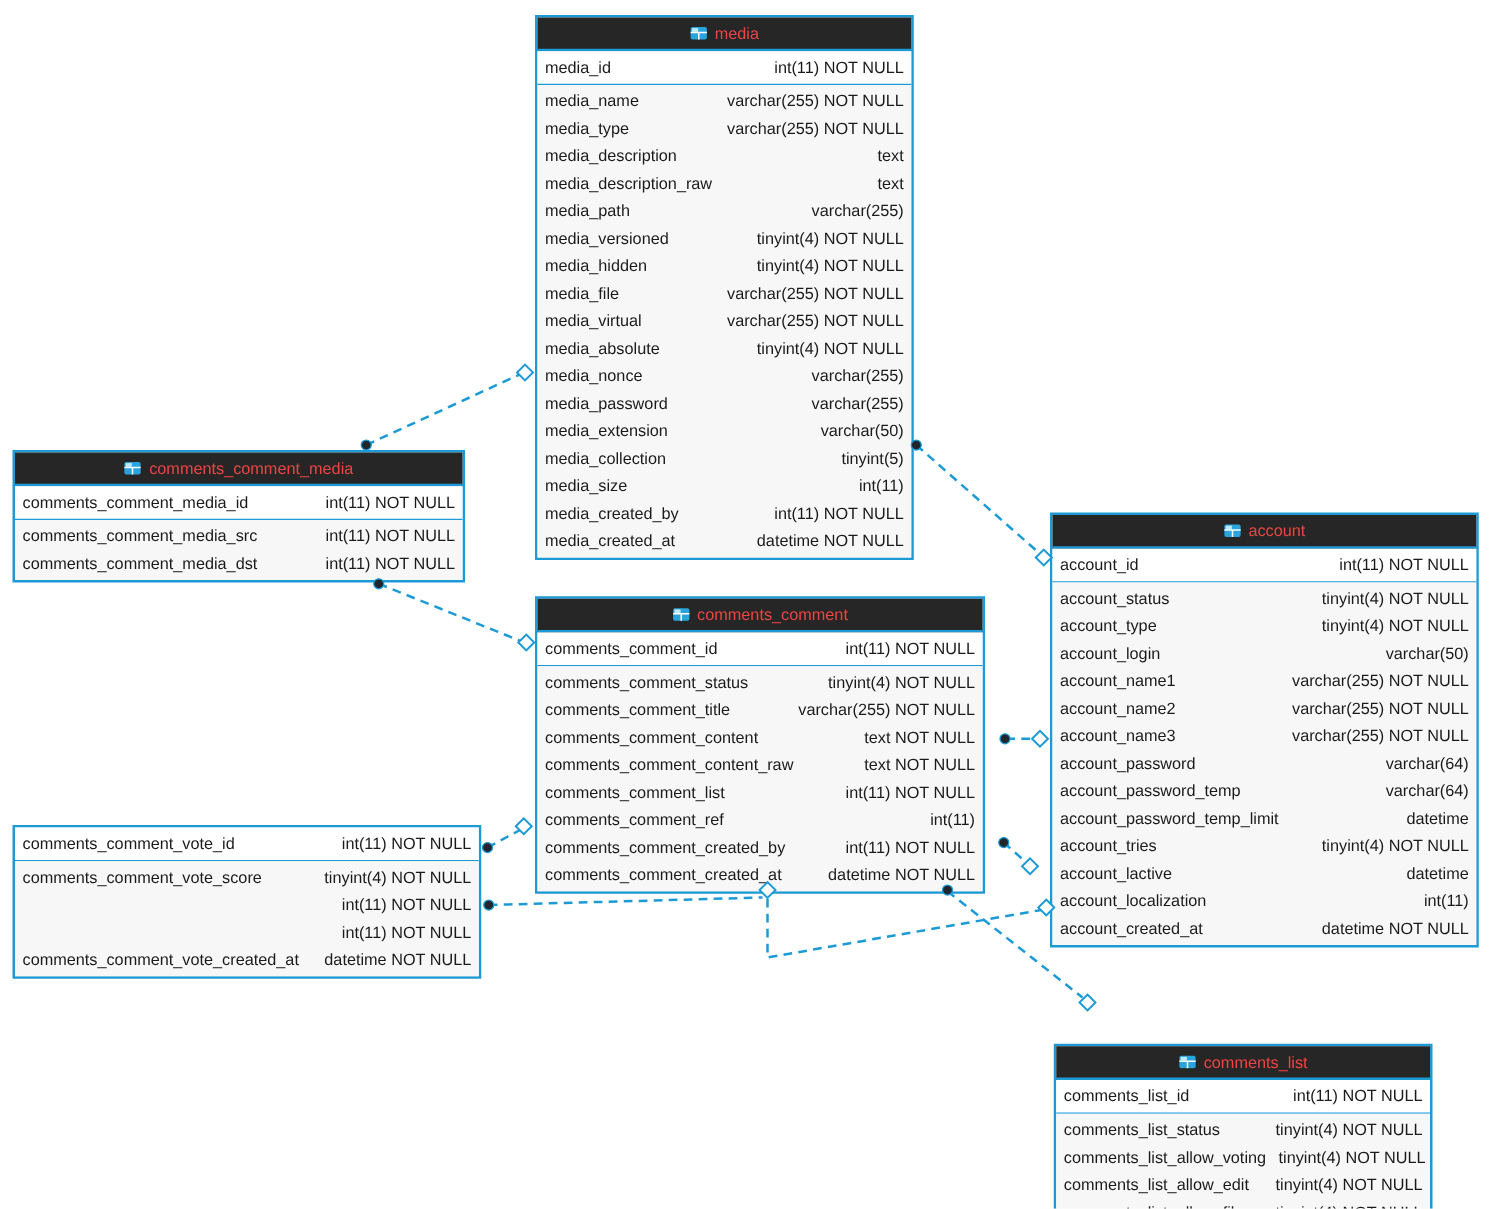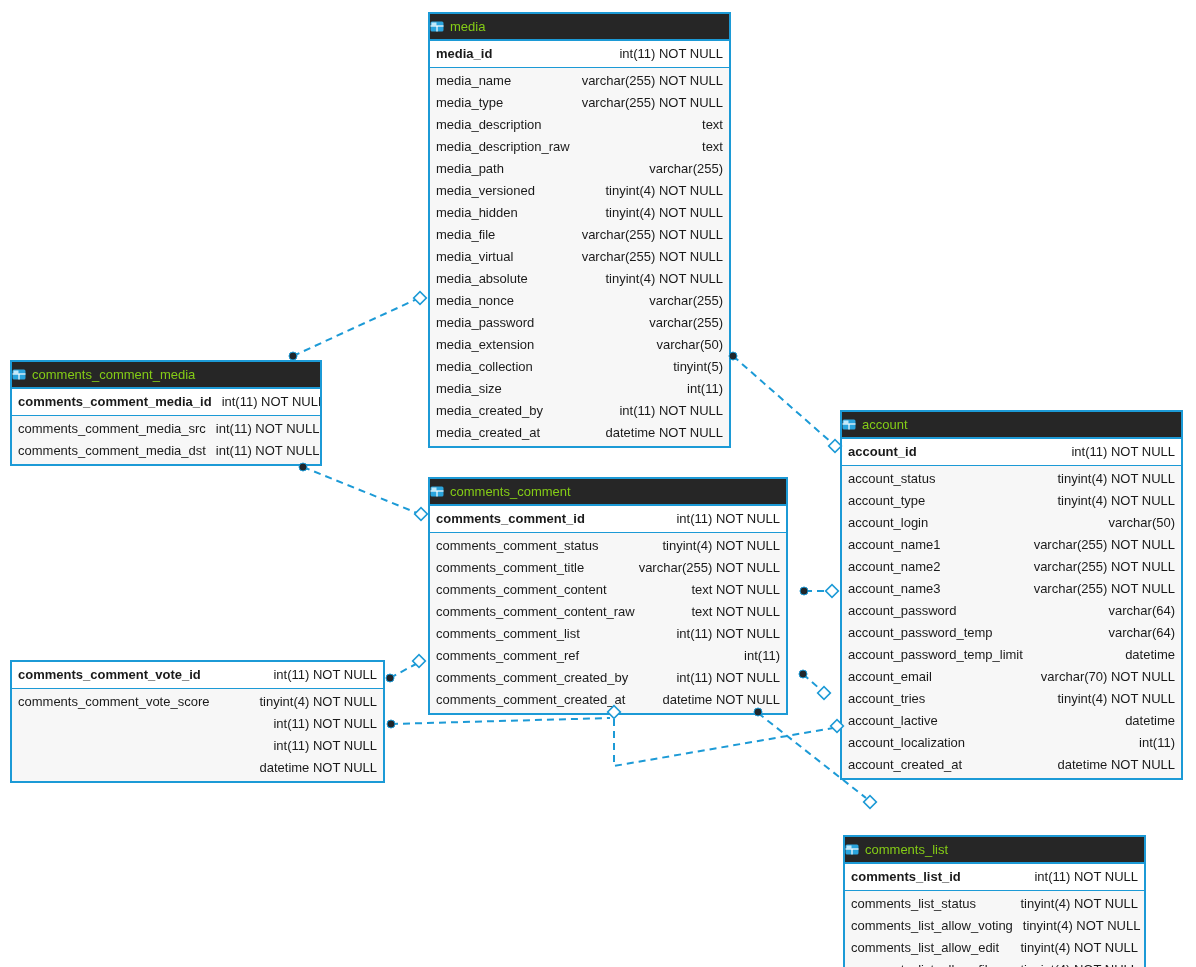--- a/index.html
+++ b/index.html
@@ -2,30 +2,30 @@
 <html><head>
 <meta charset="utf-8">
 <style>
   html,body{margin:0;padding:0;background:#ffffff;}
   #canvas{
     position:relative;width:1196px;height:967px;background:#ffffff;overflow:hidden;
     font-family:"Liberation Sans","DejaVu Sans",sans-serif;font-size:13px;color:#1a1a1a;
   }
   .table{position:absolute;border:2px solid #1c9ad6;background:#ffffff;box-sizing:border-box;}
   .thead{
-    background:#262626;color:#84cc16;height:25px;line-height:25px;text-align:left;
+    background:#262626;color:#ef4444;height:25px;line-height:25px;text-align:center;
     border-bottom:2px solid #1c9ad6;white-space:nowrap;overflow:hidden;
   }
   .thead .ticon{display:inline-block;vertical-align:-1px;margin-right:6px;line-height:0;}
   .pksec{background:#ffffff;padding:2px 0 2px 0;border-bottom:1px solid #1c9ad6;}
   .bodysec{background:#f7f7f7;padding:2px 0 2px 0;}
   .row{display:flex;height:22px;line-height:22px;padding:0 6px;white-space:nowrap;overflow:hidden;}
   .cname{flex:0 1 auto;}
   .ctype{margin-left:auto;padding-left:10px;}
-  .pk .cname{font-weight:bold;}
+  .pk .cname{font-weight:normal;}
   #rel-layer{position:absolute;left:0;top:0;width:1196px;height:967px;pointer-events:none;z-index:5;}
   #rel-layer .rel{stroke:#1c9ad6;stroke-width:2;fill:none;stroke-dasharray:7 5;}
   #rel-layer .dot{fill:#20262b;stroke:#1c9ad6;stroke-width:1;}
   #rel-layer .dia{fill:#ffffff;stroke:#1c9ad6;stroke-width:1.6;}
 </style>
 </head>
 <body>
 
 <div id="canvas">
 
@@ -110,21 +110,21 @@
         <div class="row">
           <span class="cname">media_created_by</span>
           <span class="ctype">int(11) NOT NULL</span>
         </div>
         <div class="row">
           <span class="cname">media_created_at</span>
           <span class="ctype">datetime NOT NULL</span>
         </div>
       </div>
     </div>
-    <div class="table" style="left: 10px; top: 360px; width: 312px;">
+    <div class="table" style="left: 10px; top: 360px; width: 362px;">
       <div class="thead">
         <span class="ticon">
           <svg width="14" height="11" viewBox="0 0 14 11">
             <rect x="0.5" y="0.5" width="13" height="10" rx="1.5" fill="#2aa4dd"></rect>
             <rect x="1.5" y="1.5" width="5" height="3" fill="#bfe9fb"></rect>
             <line x1="0.5" y1="5" x2="13.5" y2="5" stroke="#ffffff" stroke-width="1.2"></line>
             <line x1="7" y1="5" x2="7" y2="10.5" stroke="#ffffff" stroke-width="1.2"></line>
           </svg>
         </span><span class="ttitle">comments_comment_media</span>
       </div>
@@ -209,20 +209,21 @@
           <span class="cname">comments_comment_vote_score</span>
           <span class="ctype">tinyint(4) NOT NULL</span>
         </div>
         <div class="row">
           <span class="ctype">int(11) NOT NULL</span>
         </div>
         <div class="row">
           <span class="ctype">int(11) NOT NULL</span>
         </div>
         <div class="row">
+          <span class="cname">comments_comment_vote_created_at</span>
           <span class="ctype">datetime NOT NULL</span>
         </div>
       </div>
     </div>
     <div class="table" style="left: 840px; top: 410px; width: 343px;">
       <div class="thead">
         <span class="ticon">
           <svg width="14" height="11" viewBox="0 0 14 11">
             <rect x="0.5" y="0.5" width="13" height="10" rx="1.5" fill="#2aa4dd"></rect>
             <rect x="1.5" y="1.5" width="5" height="3" fill="#bfe9fb"></rect>
@@ -266,24 +267,20 @@
           <span class="cname">account_password</span>
           <span class="ctype">varchar(64)</span>
         </div>
         <div class="row">
           <span class="cname">account_password_temp</span>
           <span class="ctype">varchar(64)</span>
         </div>
         <div class="row">
           <span class="cname">account_password_temp_limit</span>
           <span class="ctype">datetime</span>
-        </div>
-        <div class="row">
-          <span class="cname">account_email</span>
-          <span class="ctype">varchar(70) NOT NULL</span>
         </div>
         <div class="row">
           <span class="cname">account_tries</span>
           <span class="ctype">tinyint(4) NOT NULL</span>
         </div>
         <div class="row">
           <span class="cname">account_lactive</span>
           <span class="ctype">datetime</span>
         </div>
         <div class="row">

